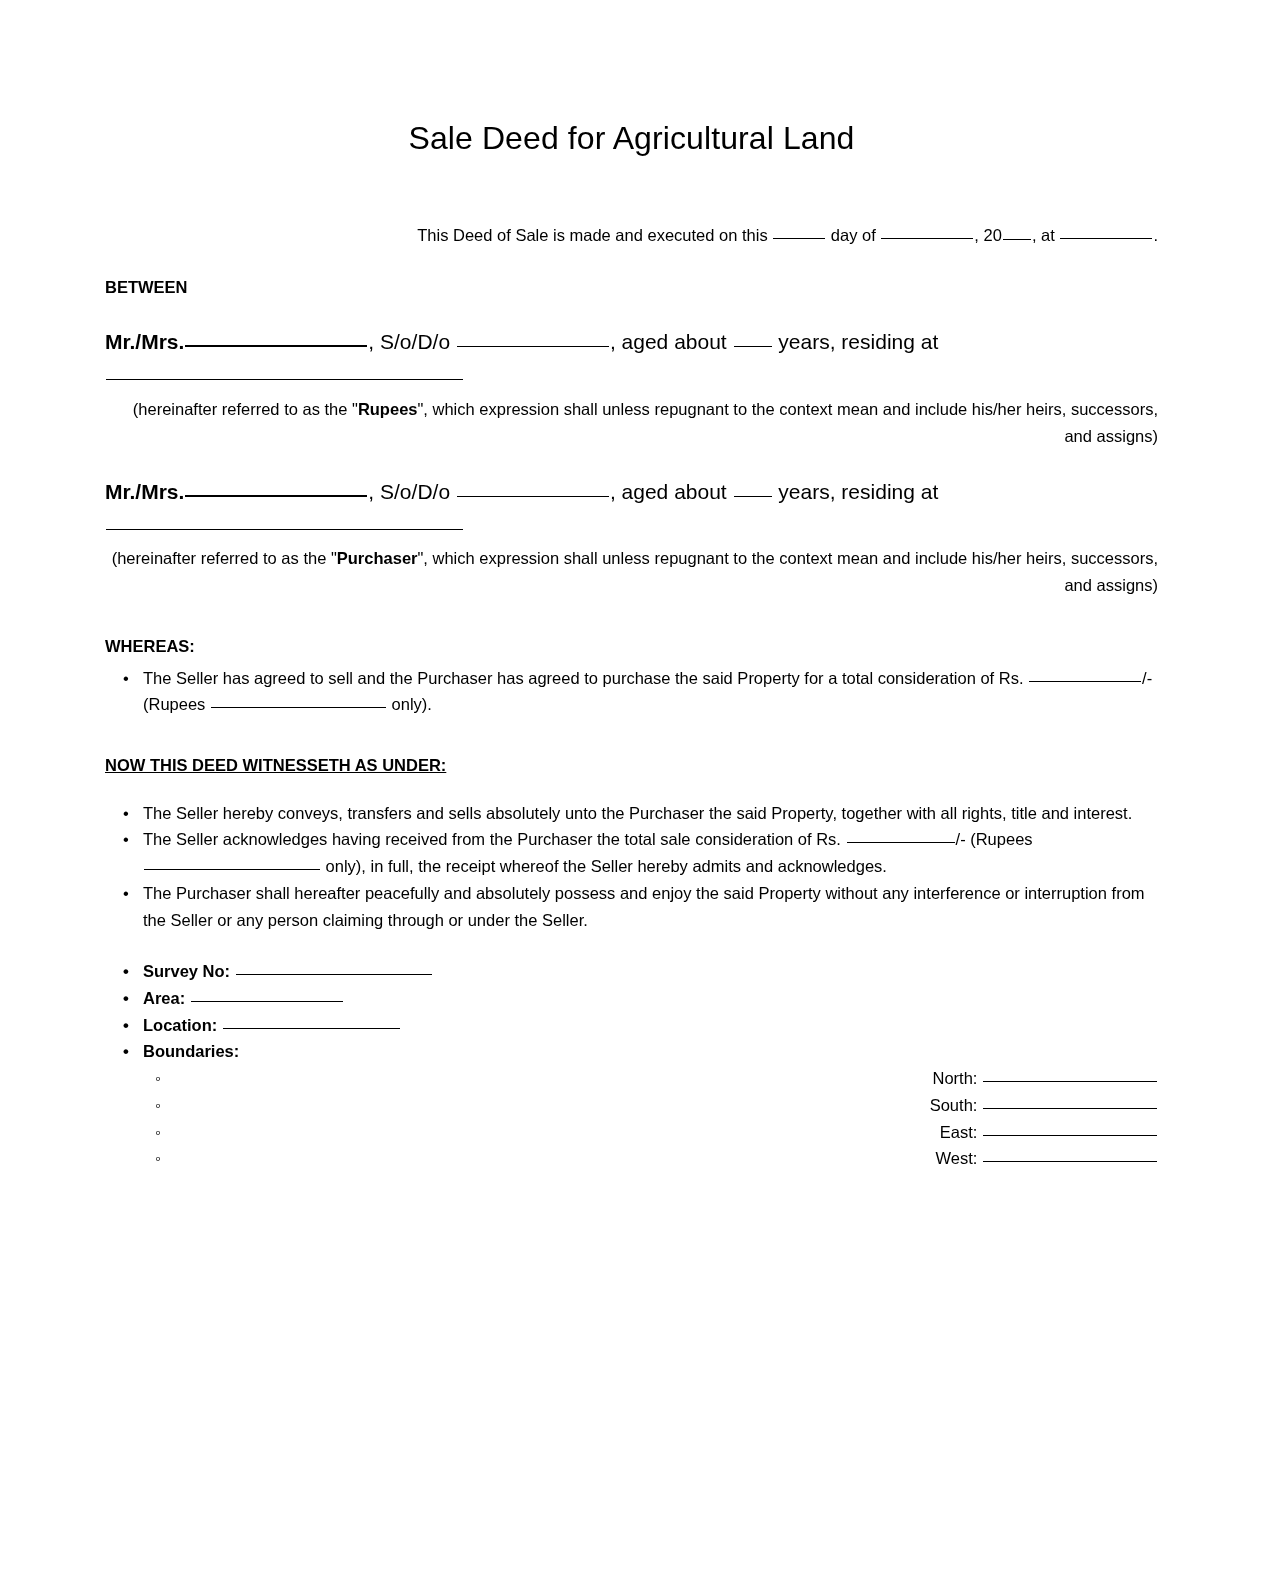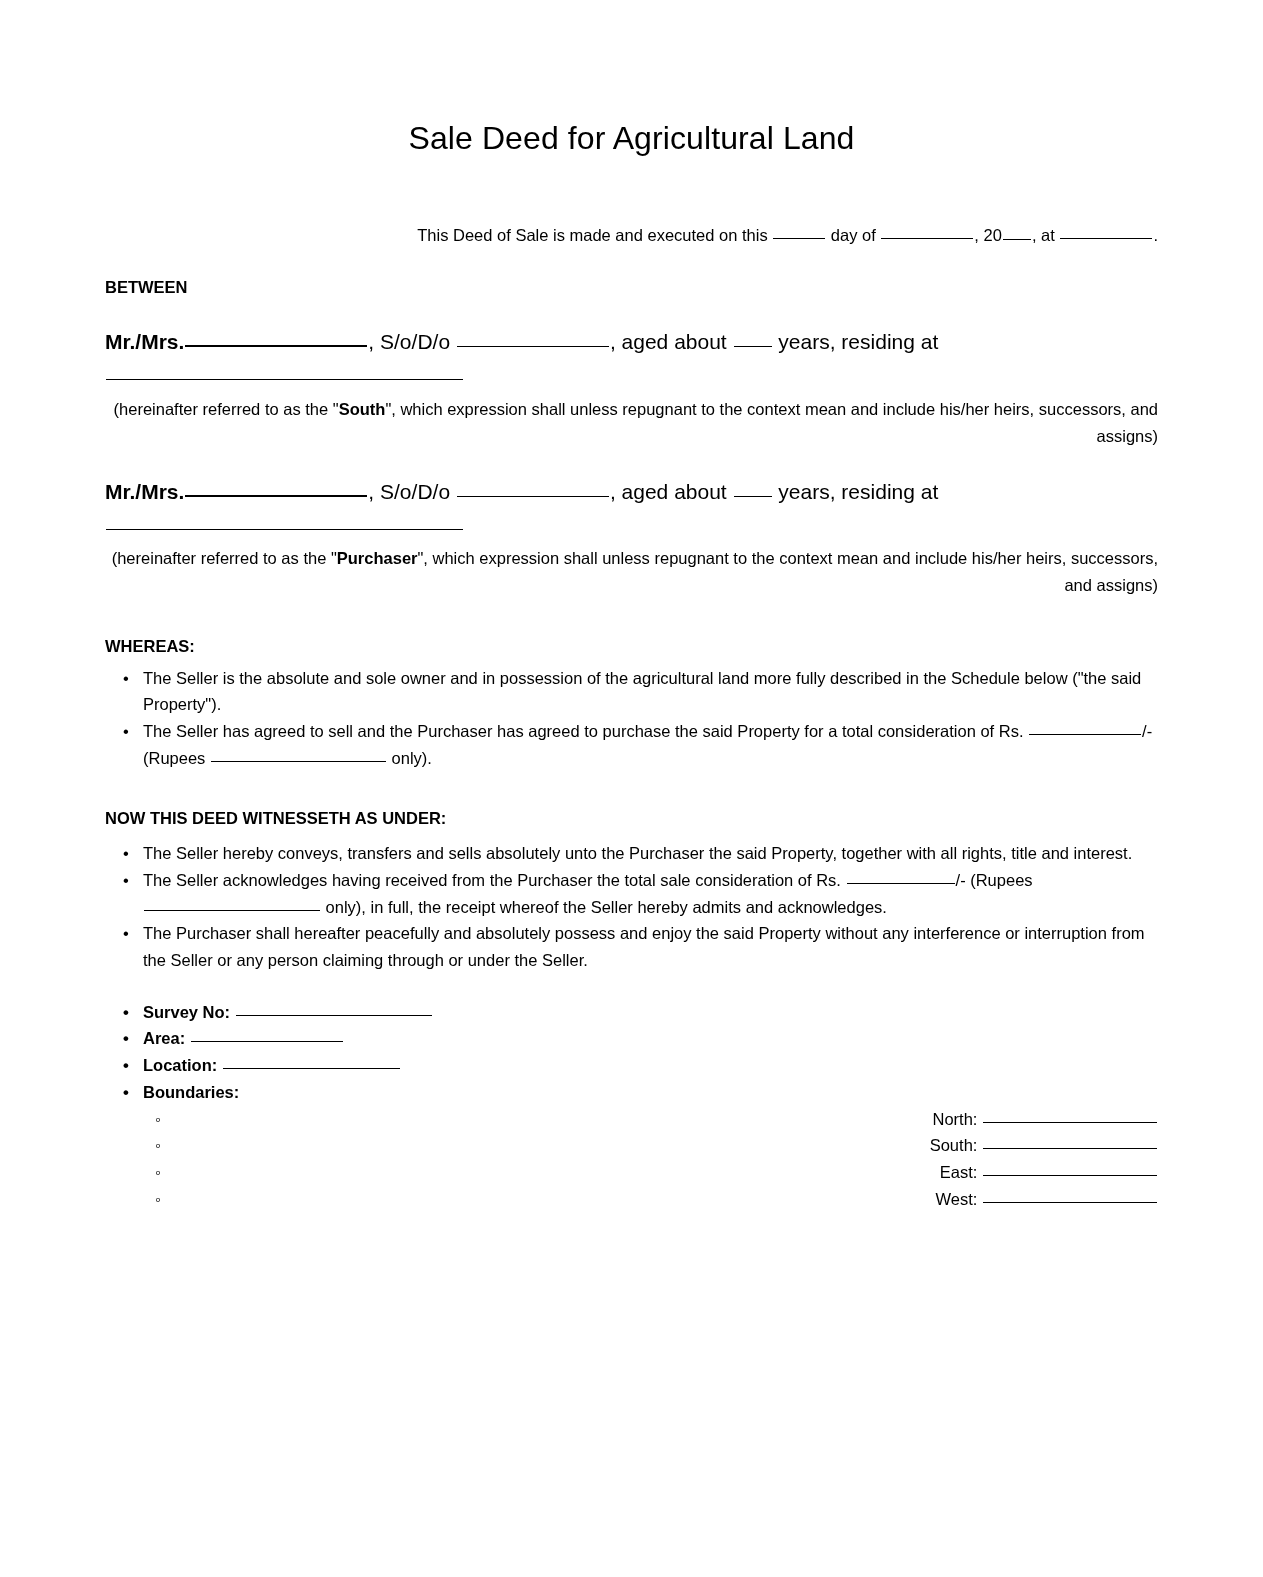--- a/index.html
+++ b/index.html
@@ -132,53 +132,52 @@
     font-size: 16.5px;
     line-height: 1.62;
   }
   .schedule-list > li {
     font-weight: bold;
   }
   .schedule-list > li .blank {
     border-bottom-width: 1px;
   }
   .ws-head { margin-bottom: 5px; }
-  .nowdeed-head { margin-bottom: 8px; }
+  .nowdeed-head { margin-bottom: 21px; text-decoration: underline; }
   .schedule-head { margin-bottom: 21px; }
 </style>
 </head>
 <body>
 
 <div class="page">
 
   <h1 class="doc-title">Sale Deed for Agricultural Land</h1>
 
   <div class="body-area">
 
     <p class="para"><span>This Deed of Sale is made and executed on this </span><span class="blank b-day"></span><span> day of </span><span class="blank b-month"></span><span>, 20</span><span class="blank b-yy"></span><span>, at </span><span class="blank b-place"></span><span>.</span></p>
 
     <div class="sec-head">BETWEEN</div>
 
     <p class="party-line"><b>Mr./Mrs.</b><span class="blank bold b-name"></span><span>, S/o/D/o </span><span class="blank b-sodo"></span><span>, aged about </span><span class="blank b-age"></span><span> years, residing at</span></p>
 
     <p class="addr-line"><span class="blank b-addr"></span></p>
 
-    <p class="para"><span>(hereinafter referred to as the "</span><b>South</b><span>", which expression shall unless repugnant to the context mean and include his/her heirs, successors, and assigns)</span></p>
+    <p class="para"><span>(hereinafter referred to as the "</span><b>Rupees</b><span>", which expression shall unless repugnant to the context mean and include his/her heirs, successors, and assigns)</span></p>
 
 
     <p class="party-line"><b>Mr./Mrs.</b><span class="blank bold b-name"></span><span>, S/o/D/o </span><span class="blank b-sodo"></span><span>, aged about </span><span class="blank b-age"></span><span> years, residing at</span></p>
 
     <p class="addr-line"><span class="blank b-addr"></span></p>
 
     <p class="para"><span>(hereinafter referred to as the "</span><b>Purchaser</b><span>", which expression shall unless repugnant to the context mean and include his/her heirs, successors, and assigns)</span></p>
 
     <div class="sec-head spaced-top ws-head">WHEREAS:</div>
 
     <ul class="lv1">
-      <li><span>The Seller is the absolute and sole owner and in possession of the agricultural land more fully described in the Schedule below ("the said Property").</span></li>
       <li><span>The Seller has agreed to sell and the Purchaser has agreed to purchase the said Property for a total consideration of Rs. </span><span class="blank b-amount"></span><span>/- (Rupees </span><span class="blank b-words"></span><span> only).</span></li>
     </ul>
 
     <div class="sec-head spaced-top nowdeed-head">NOW THIS DEED WITNESSETH AS UNDER:</div>
 
     <ul class="lv1">
       <li><span>The Seller hereby conveys, transfers and sells absolutely unto the Purchaser the said Property, together with all rights, title and interest.</span></li>
       <li><span>The Seller acknowledges having received from the Purchaser the total sale consideration of Rs. </span><span class="blank b-amount2"></span><span>/- (Rupees </span><span class="blank b-words2"></span><span> only), in full, the receipt whereof the Seller hereby admits and acknowledges.</span></li>
       <li><span>The Purchaser shall hereafter peacefully and absolutely possess and enjoy the said Property without any interference or interruption from the Seller or any person claiming through or under the Seller.</span></li>
     </ul>

